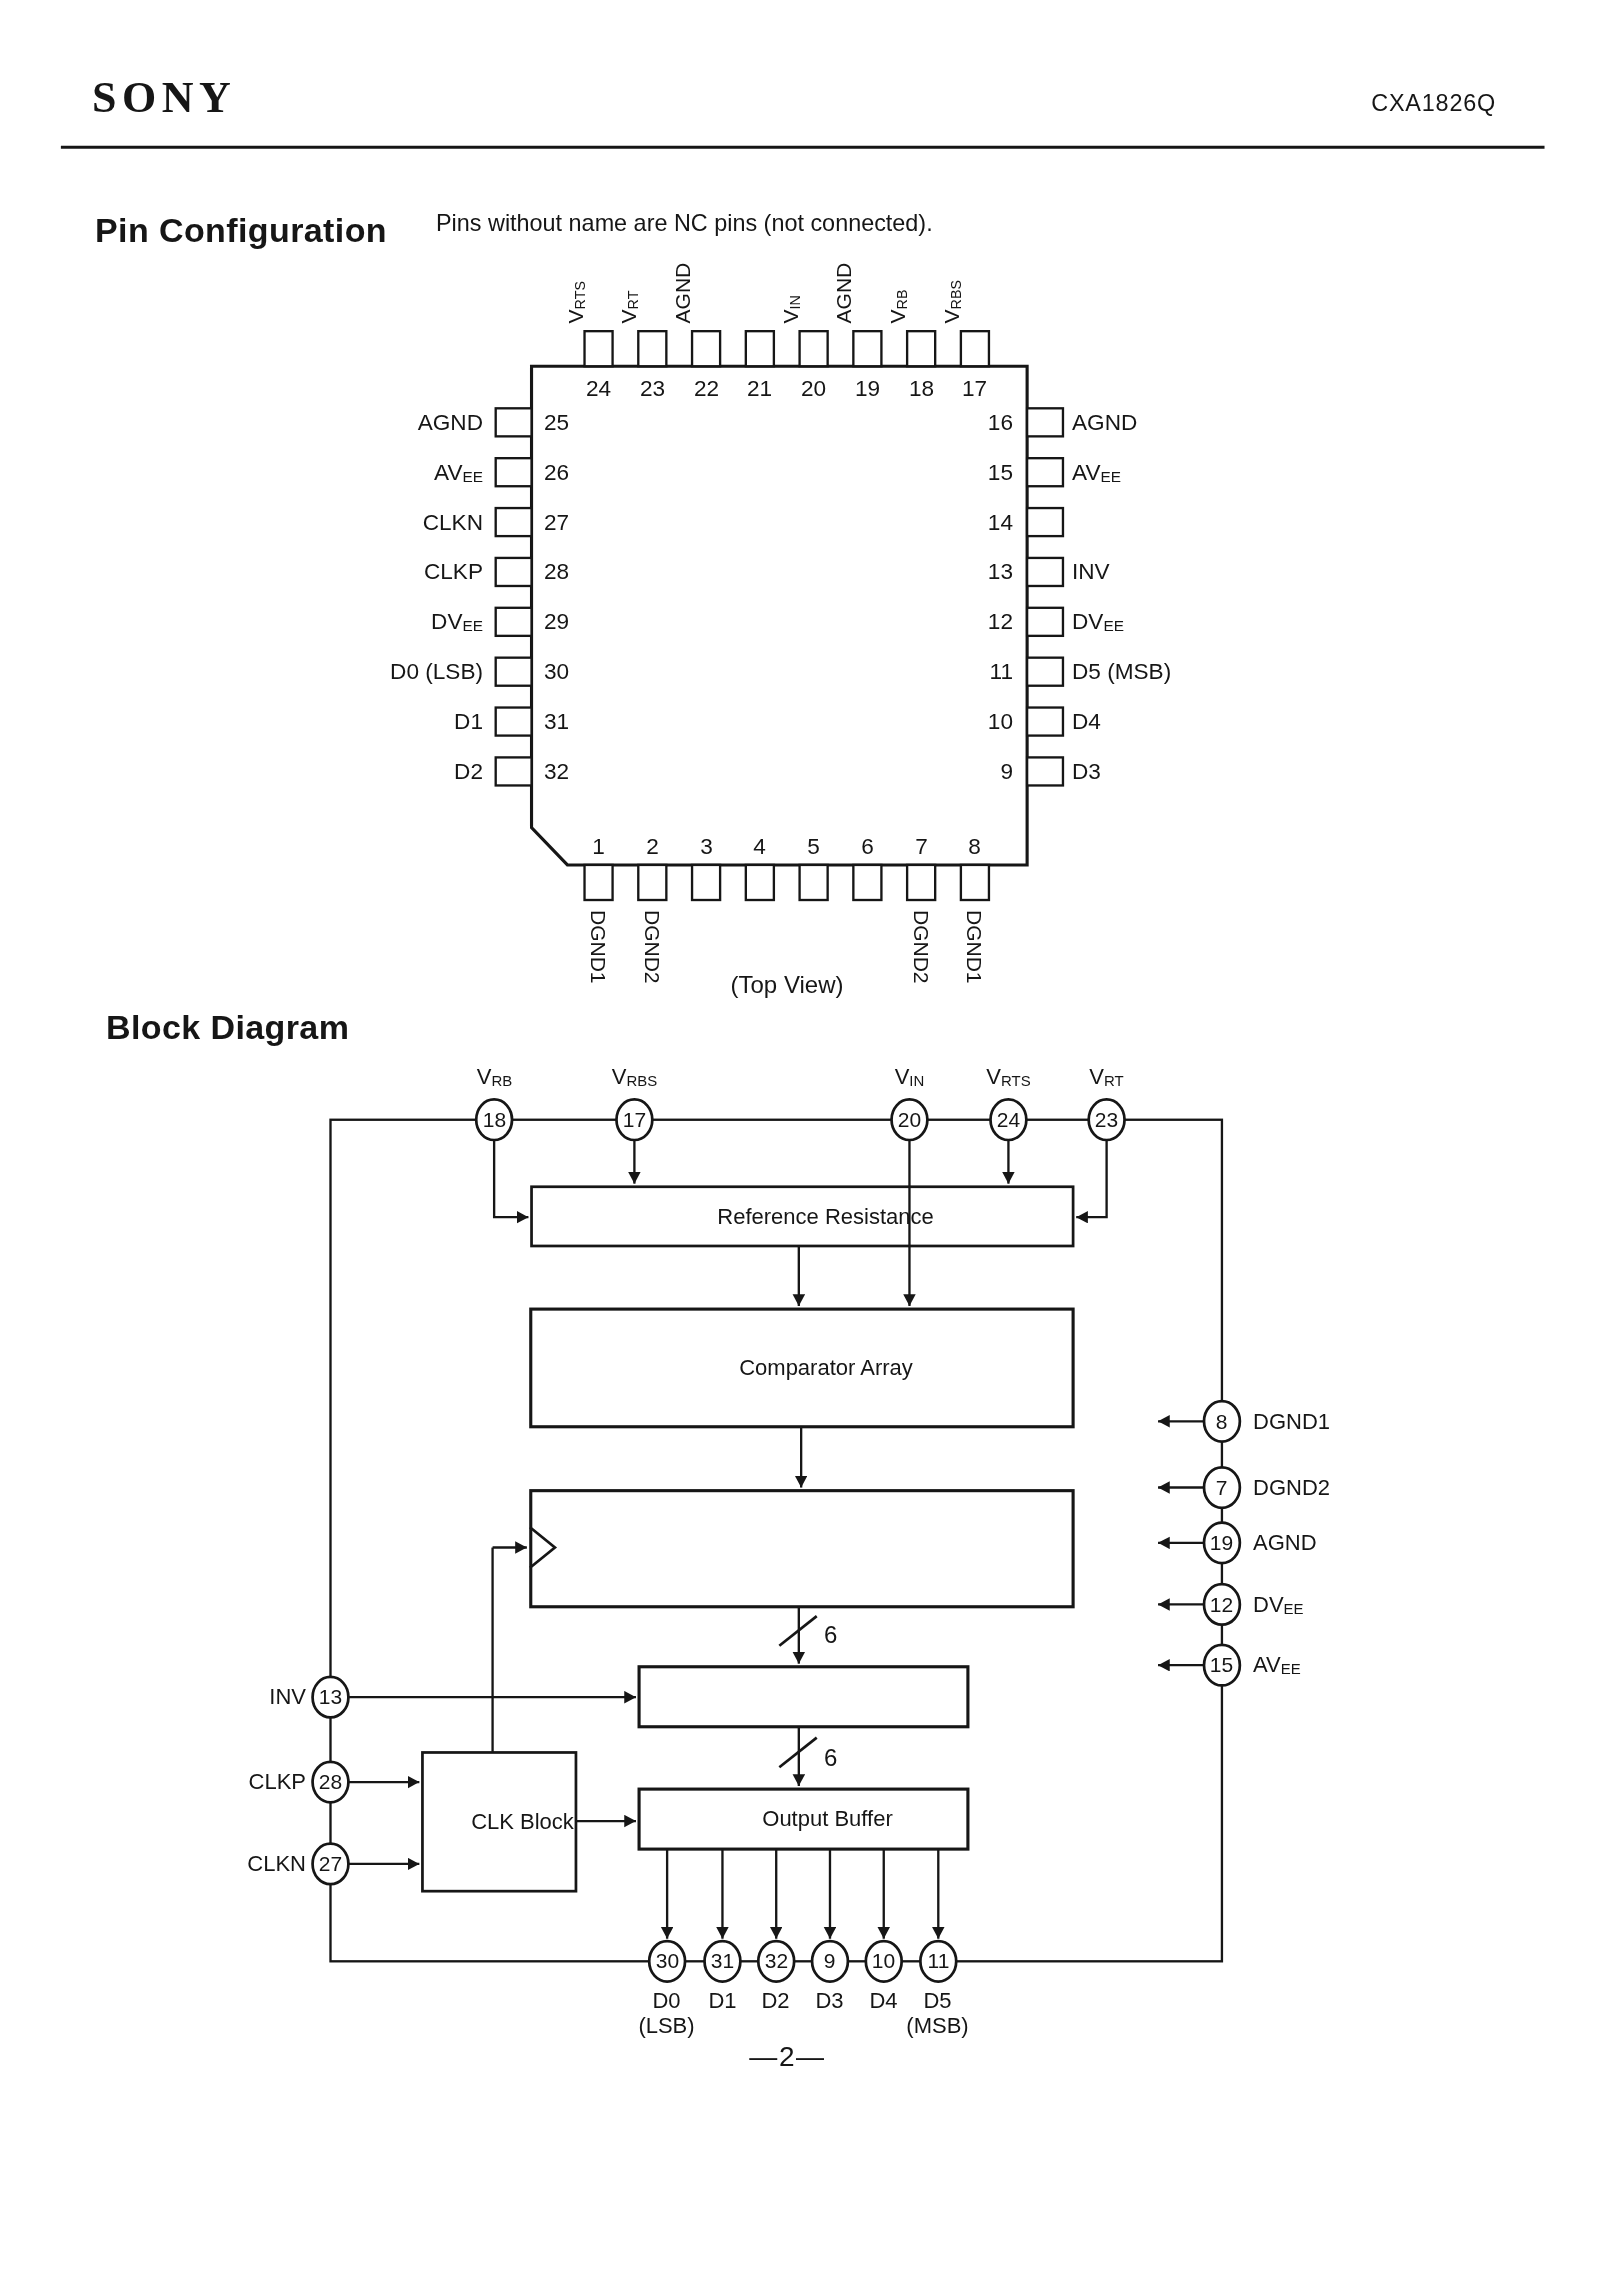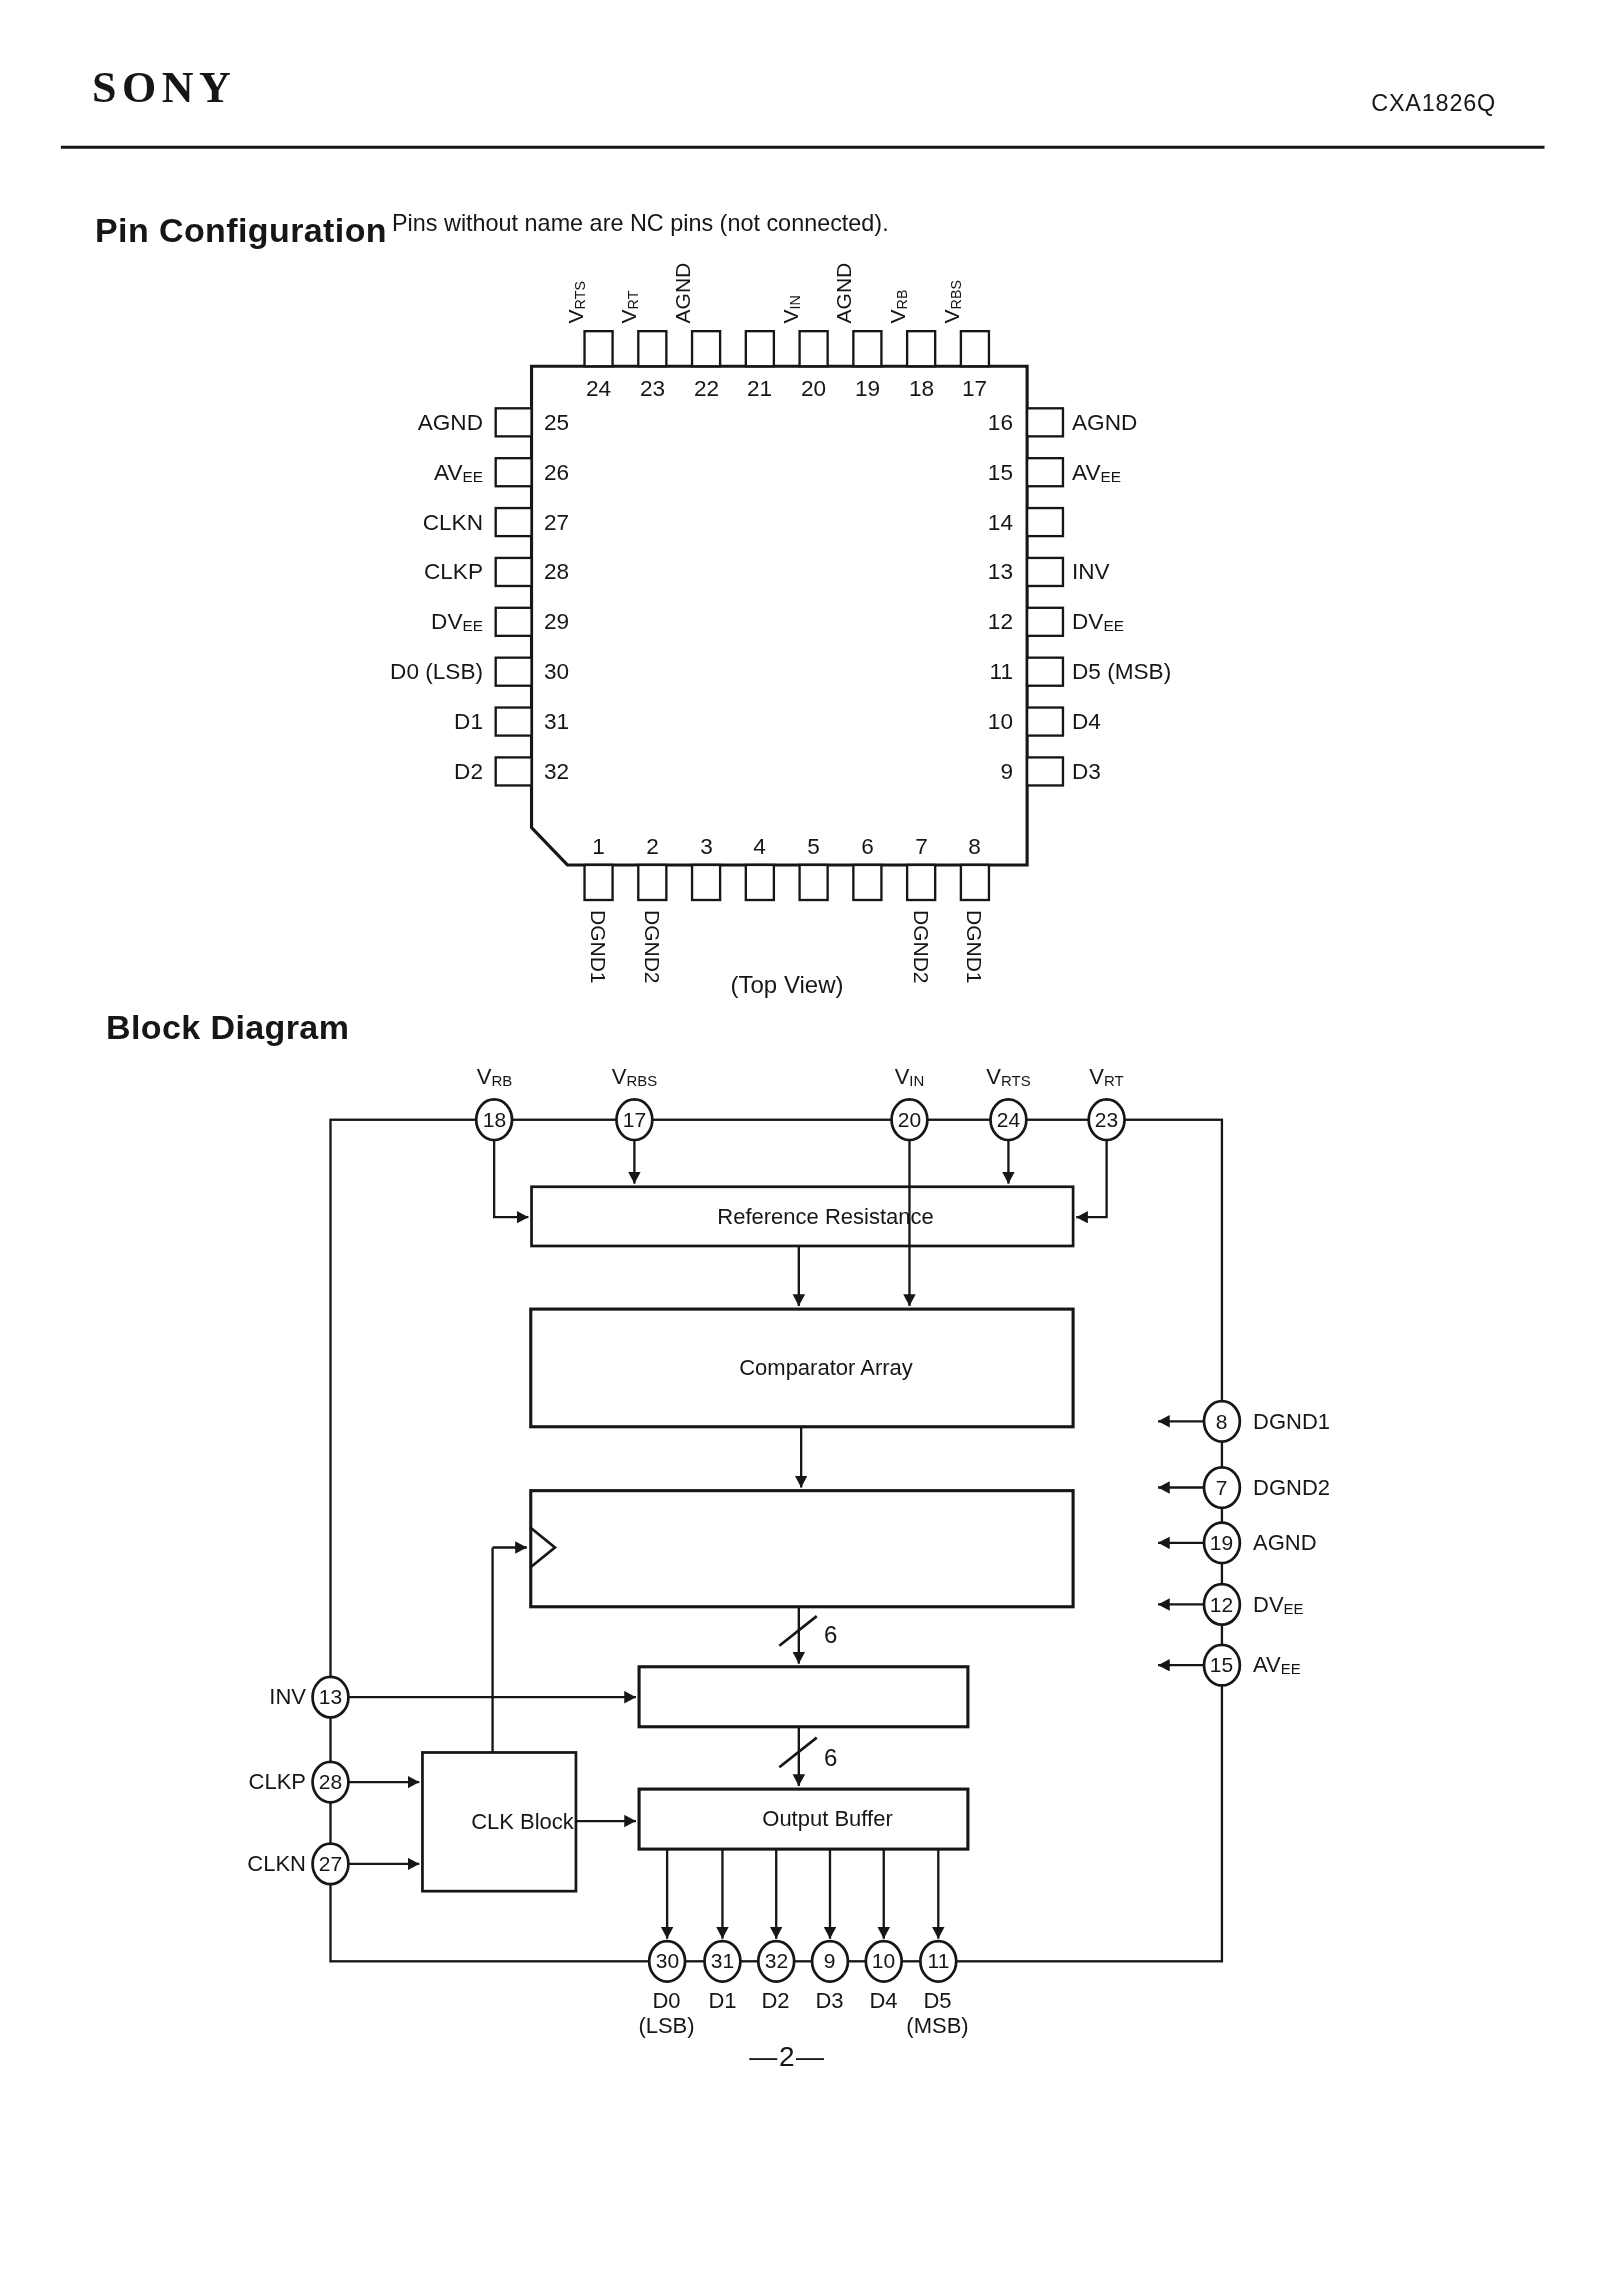--- a/index.html
+++ b/index.html
@@ -7,21 +7,21 @@
     position:relative; width:1621px; height:2273px; background:#ffffff;
     font-family:"Liberation Sans", sans-serif; color:#161616; overflow:hidden;
   }
   svg.art { position:absolute; left:0; top:0; }
   .t { position:absolute; white-space:nowrap; }
   .ctr { text-align:center; }
   .rgt { text-align:right; }
   .brand { font-family:"Liberation Serif", serif; font-weight:bold; font-size:44px; letter-spacing:5.5px; }
   .doc { font-size:23.4px; letter-spacing:0.8px; }
   .h1 { font-size:34px; font-weight:bold; letter-spacing:0.4px; }
-  .note { font-size:23.4px; }
+  .note { font-size:23.4px;margin-left:44px; }
   .num { font-size:22.6px; line-height:25px; }
   .plabel { font-size:22.6px; line-height:25px; }
   .s { font-size:0.68em; vertical-align:-0.14em; }
   .vtop { height:23.4px; line-height:23.4px; transform-origin:0 100%; transform:rotate(-90deg); font-size:21px; }
   .vbot { height:23.4px; line-height:23.4px; transform-origin:0 0; transform:rotate(90deg); font-size:21px; }
   .topview { font-size:24px; }
   .blocklabel { position:absolute; display:flex; align-items:center; justify-content:center; font-size:22px;padding-left:24px; }
   .cnum { font-size:21px; line-height:25px; }
   .term { font-size:22px; line-height:25px; }
   .busw { font-size:24px; }
@@ -169,21 +169,21 @@
         <ellipse cx="856" cy="2517" rx="23" ry="26"></ellipse>
         <ellipse cx="927" cy="2517" rx="23" ry="26"></ellipse>
         <ellipse cx="996" cy="2517" rx="23" ry="26"></ellipse>
         <ellipse cx="1065" cy="2517" rx="23" ry="26"></ellipse>
         <ellipse cx="1134" cy="2517" rx="23" ry="26"></ellipse>
         <ellipse cx="1204" cy="2517" rx="23" ry="26"></ellipse>
       </g>
     </g>
   </svg>
 
-  <div class="t brand" style="left:92px; top:62px;">SONY</div>
+  <div class="t brand" style="left:92px; top:72px;">SONY</div>
   <div class="t doc rgt" style="left:1262px; top:90px; width:234px;">CXA1826Q</div>
 
   <div class="t h1" style="left:95px; top:199px;margin-top:12px;">Pin Configuration</div>
   <div class="t note" style="left:392px; top:210px;">Pins without name are NC pins (not connected).</div>
   <div class="t h1" style="left:106px; top:1008px;">Block Diagram</div>
 
   <div class="t ctr num" style="left:571px; top:376px; width:55px;">24</div>
   <div class="t ctr num" style="left:625px; top:376px; width:55px;">23</div>
   <div class="t ctr num" style="left:679px; top:376px; width:55px;">22</div>
   <div class="t ctr num" style="left:732px; top:376px; width:55px;">21</div>

